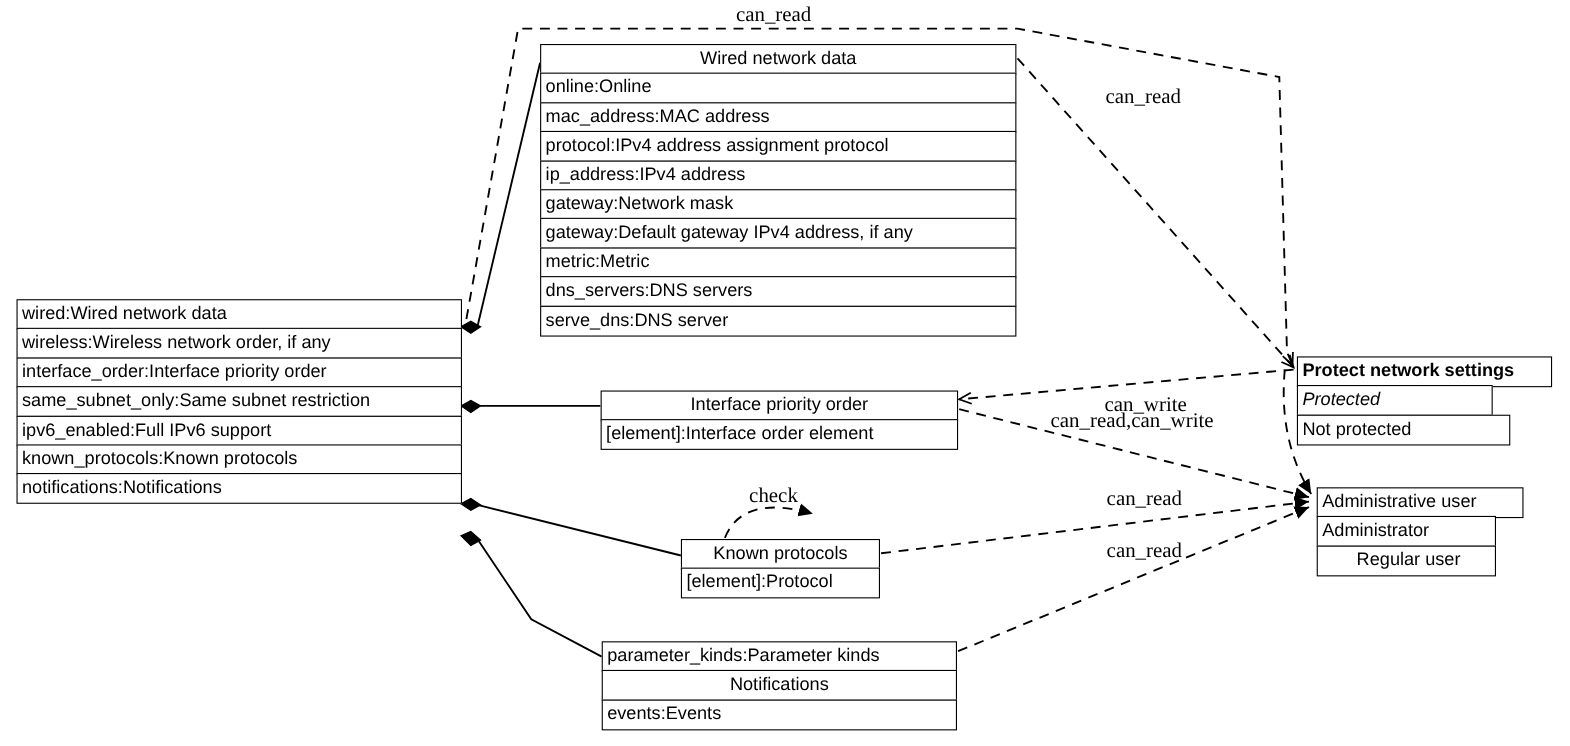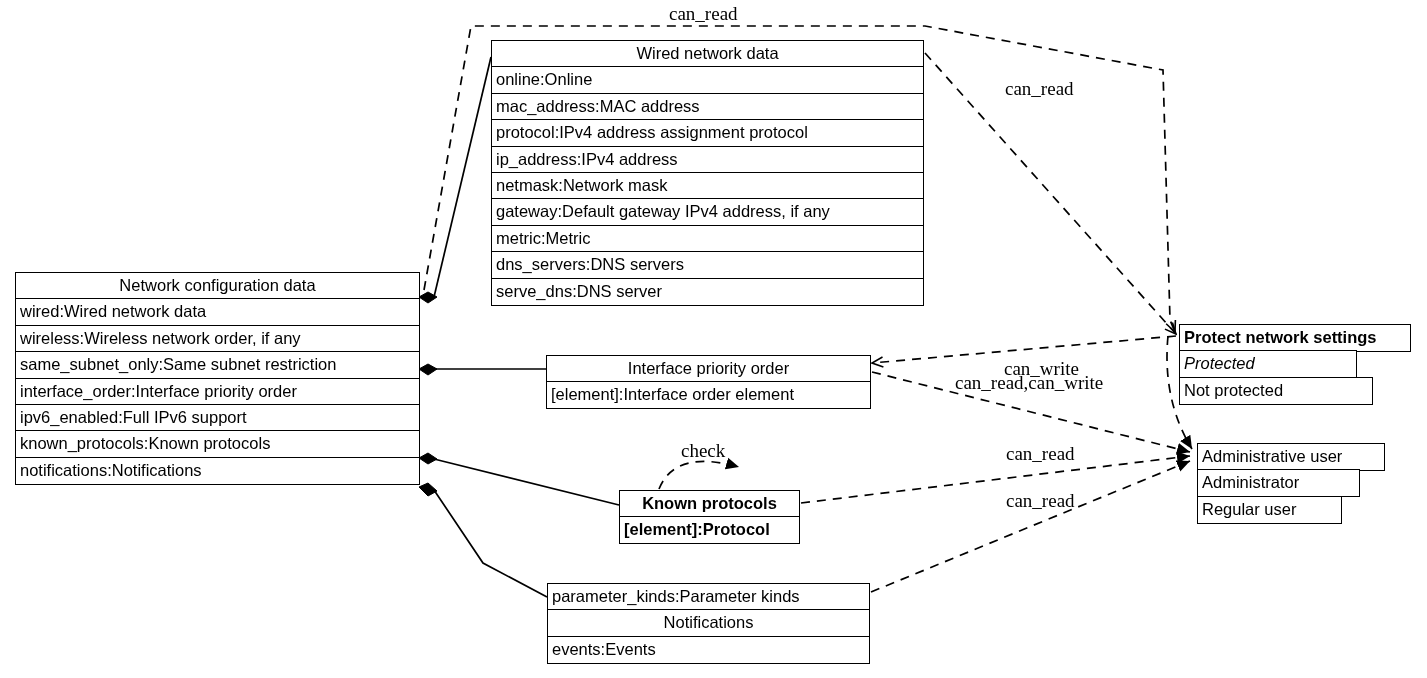--- a/index.html
+++ b/index.html
@@ -63,69 +63,68 @@
 
       <path d="M871,592 L1190,461" marker-end="url(#solidArrow)"></path>
 
       <path d="M1168,336 Q1162,400 1192,449" marker-end="url(#solidArrow)"></path>
 
       <path d="M659,489 Q675,449 739,467" marker-end="url(#solidArrow)"></path>
     </g>
   </svg>
 
   <div class="uml-box" style="left:15px;top:272px;width:405px;">
-    <div class="uml-row title">Network configuration data</div>
     <div class="uml-row attr">wired:Wired network data</div>
     <div class="uml-row attr">wireless:Wireless network order, if any</div>
+    <div class="uml-row attr">interface_order:Interface priority order</div>
     <div class="uml-row attr">same_subnet_only:Same subnet restriction</div>
-    <div class="uml-row attr">interface_order:Interface priority order</div>
     <div class="uml-row attr">ipv6_enabled:Full IPv6 support</div>
     <div class="uml-row attr">known_protocols:Known protocols</div>
     <div class="uml-row attr">notifications:Notifications</div>
   </div>
 
   <div class="uml-box" style="left:491px;top:40px;width:433px;">
     <div class="uml-row title">Wired network data</div>
     <div class="uml-row attr">online:Online</div>
     <div class="uml-row attr">mac_address:MAC address</div>
     <div class="uml-row attr">protocol:IPv4 address assignment protocol</div>
     <div class="uml-row attr">ip_address:IPv4 address</div>
-    <div class="uml-row attr">netmask:Network mask</div>
+    <div class="uml-row attr">gateway:Network mask</div>
     <div class="uml-row attr">gateway:Default gateway IPv4 address, if any</div>
     <div class="uml-row attr">metric:Metric</div>
     <div class="uml-row attr">dns_servers:DNS servers</div>
     <div class="uml-row attr">serve_dns:DNS server</div>
   </div>
 
   <div class="uml-box" style="left:546px;top:355px;width:325px;">
     <div class="uml-row title">Interface priority order</div>
     <div class="uml-row attr">[element]:Interface order element</div>
   </div>
 
-  <div class="uml-box" style="left:619px;top:490px;width:181px;font-weight:bold;">
+  <div class="uml-box" style="left:619px;top:490px;width:181px;">
     <div class="uml-row title">Known protocols</div>
     <div class="uml-row attr">[element]:Protocol</div>
   </div>
 
   <div class="uml-box" style="left:547px;top:583px;width:323px;">
     <div class="uml-row attr">parameter_kinds:Parameter kinds</div>
     <div class="uml-row title">Notifications</div>
     <div class="uml-row attr">events:Events</div>
   </div>
 
   <div class="uml-box" style="left:1179px;top:324px;width:232px;">
     <div class="uml-row attr" style="width:232px;font-weight:bold;">Protect network settings</div>
     <div class="uml-row attr" style="width:178px;font-style:italic;">Protected</div>
     <div class="uml-row attr" style="width:194px;">Not protected</div>
   </div>
 
   <div class="uml-box" style="left:1197px;top:443px;width:188px;">
     <div class="uml-row attr" style="width:188px;">Administrative user</div>
     <div class="uml-row attr" style="width:163px;">Administrator</div>
-    <div class="uml-row attr" style="width:145px;">Regular user</div>
+    <div class="uml-row attr" style="width:163px;text-align:center;">Regular user</div>
   </div>
 
   <div class="edge-label" style="left:669px;top:3px;">can_read</div>
 
   <div class="edge-label" style="left:1005px;top:78px;">can_read</div>
 
   <div class="edge-label" style="left:1004px;top:322px;margin-top:36px;">can_write</div>
 
   <div class="edge-label" style="left:955px;top:372px;">can_read,can_write</div>
 

